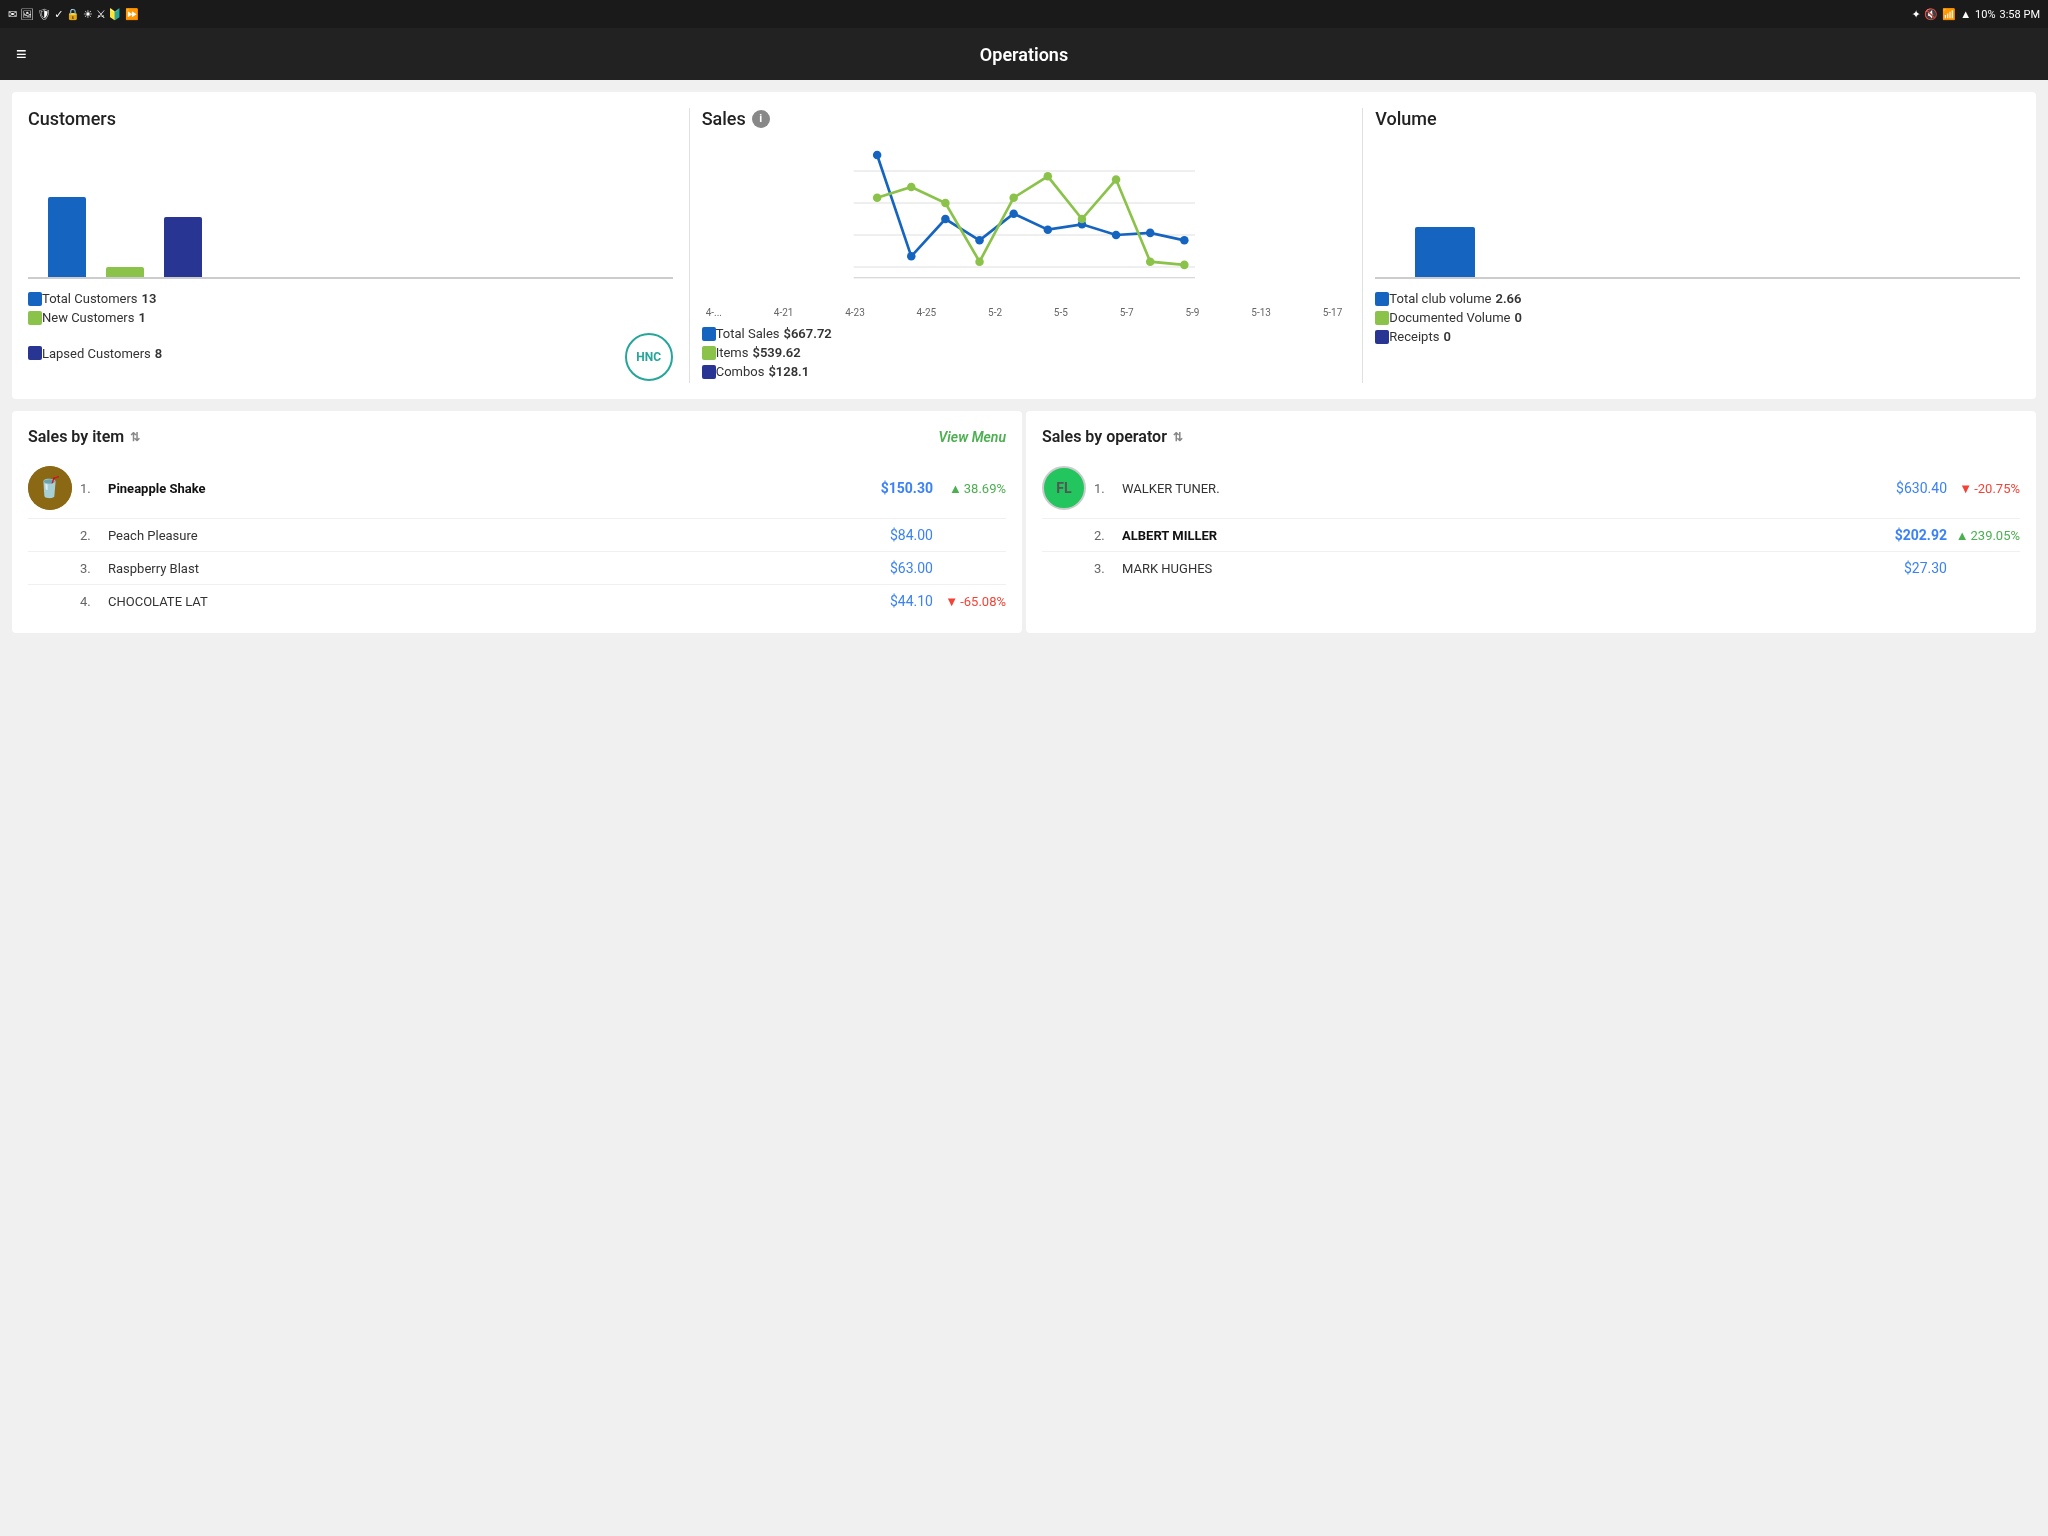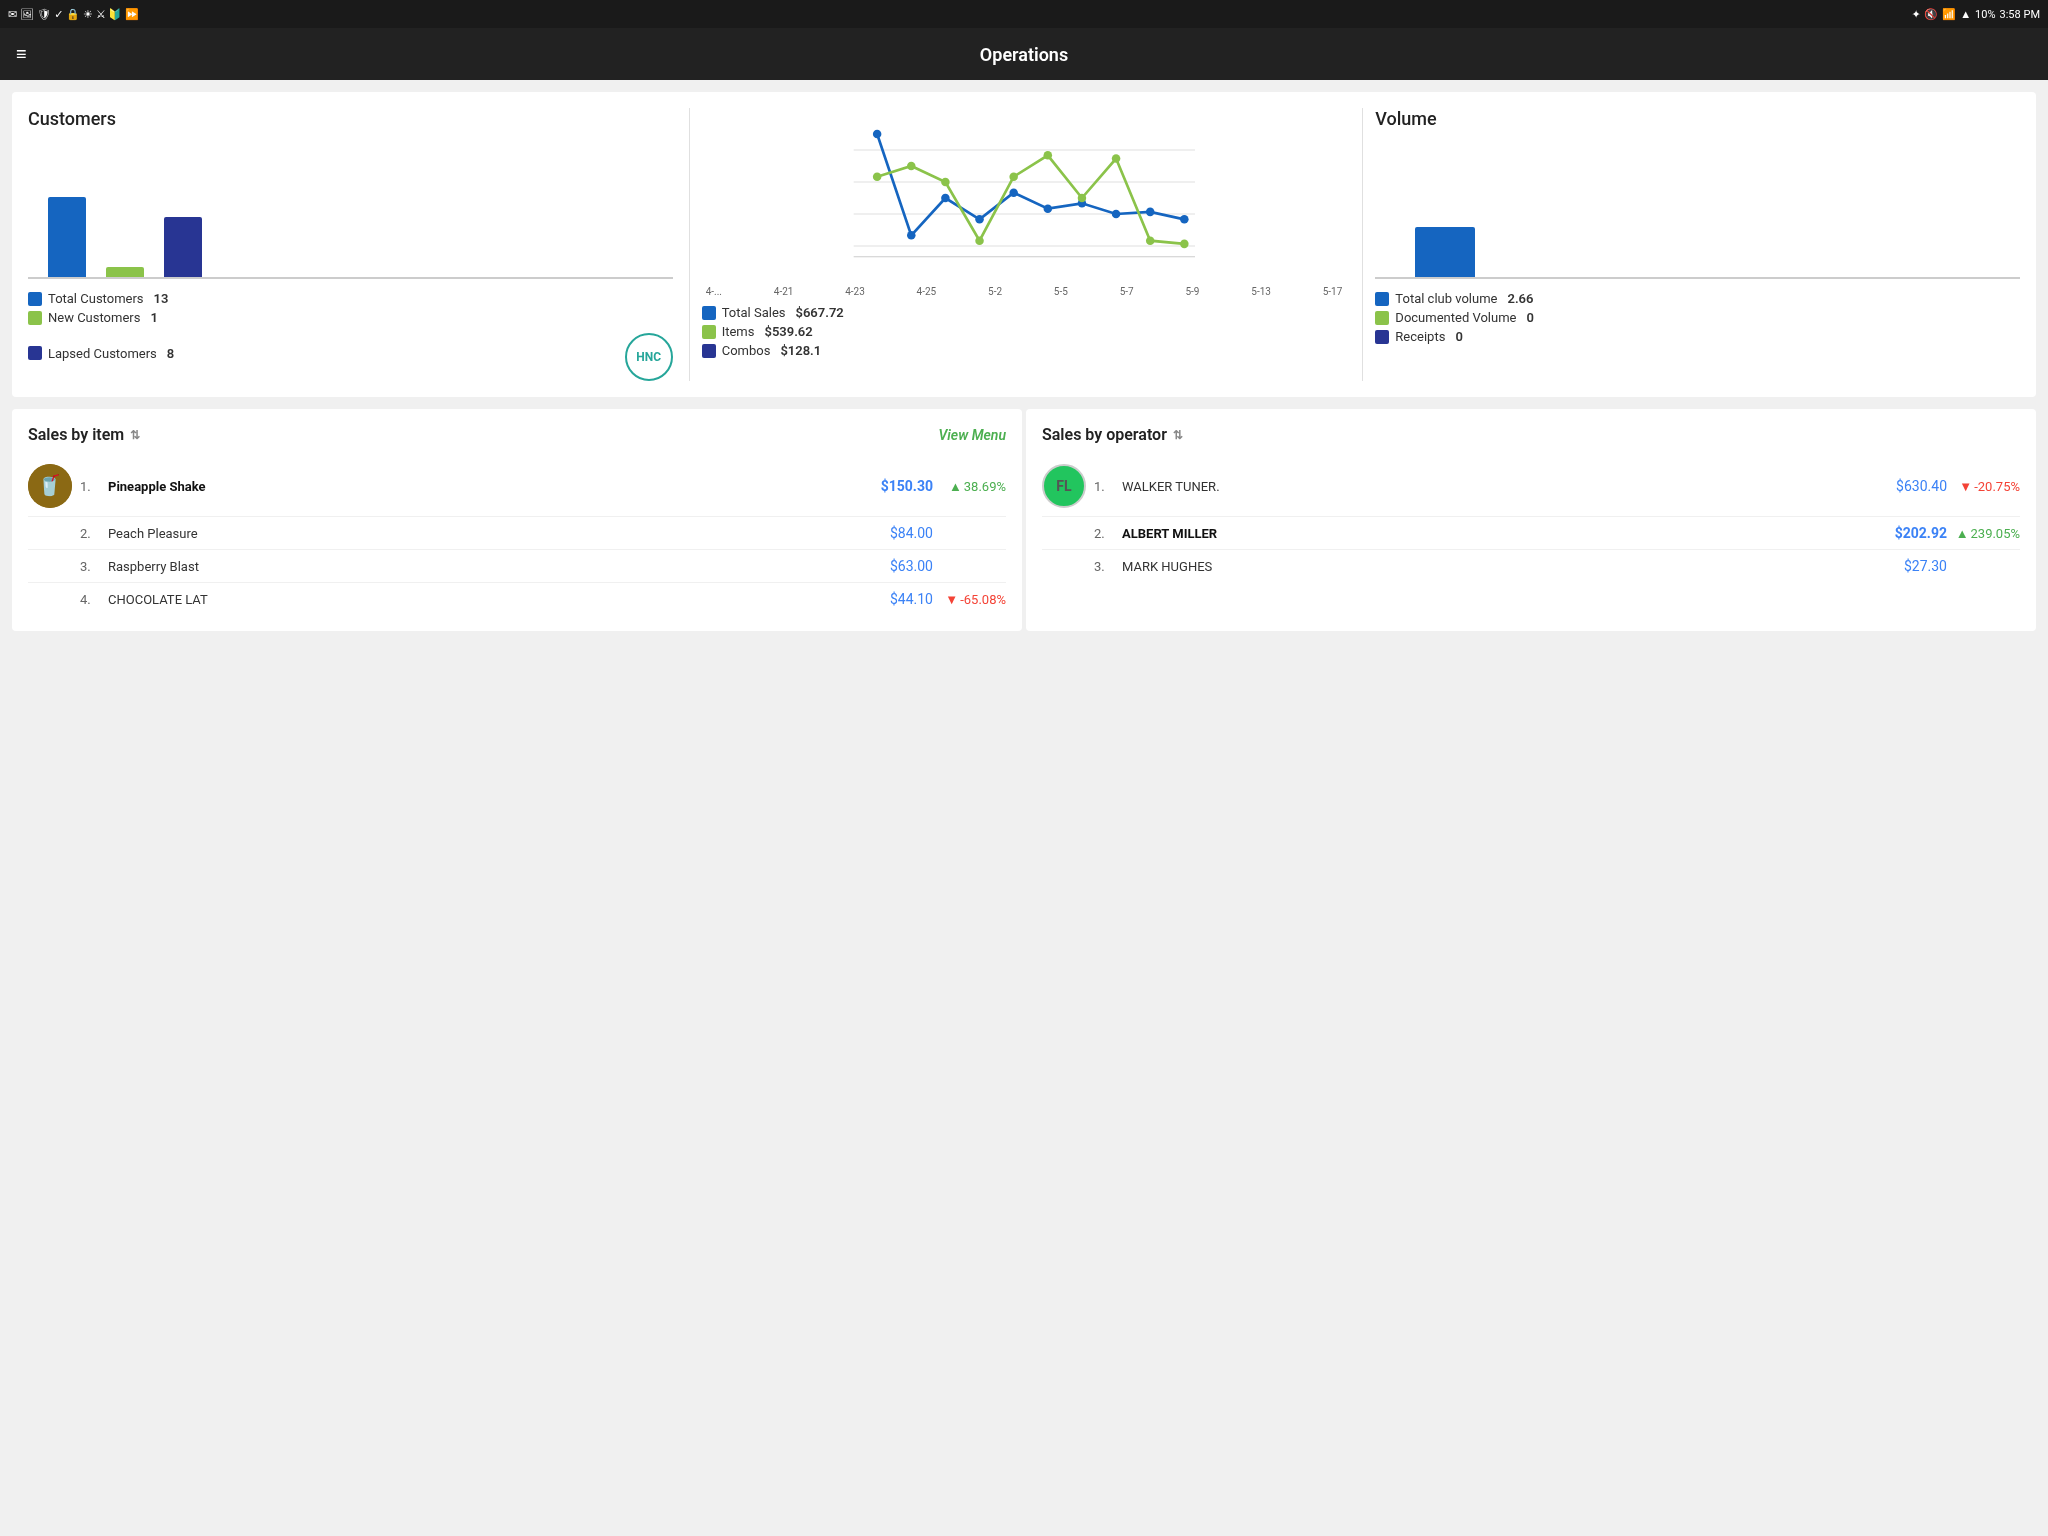--- a/index.html
+++ b/index.html
@@ -88,21 +88,20 @@
       margin-bottom: 12px;
       margin-top: 30px;
     }
     .bar { width: 38px; border-radius: 2px 2px 0 0; }
 
     
     .legend { margin-top: 10px; }
     .legend-item {
       display: flex;
       align-items: center;
-      gap: 6px;
       font-size: 13px;
       color: #333;
       margin-bottom: 4px;
     }
     .legend-color {
       width: 14px; height: 14px;
       border-radius: 2px;
       flex-shrink: 0;
     }
     .legend-value { font-weight: 600; margin-left: 4px; }
@@ -282,20 +281,24 @@
             <span class="legend-value">8</span>
           </div>
           <div class="hnc-badge">
             <span>HNC</span>
           </div>
         </div>
       </div>
     </div>
 
     <div class="card-section">
+      <div class="card-title">
+        <span>Sales</span>
+        <div class="info-icon">i</div>
+      </div>
 
       <div class="line-chart-container">
         <svg viewBox="0 0 320 150" class="line-chart">
 
           <line x1="0" y1="30" x2="320" y2="30" stroke="#e0e0e0" stroke-width="1"></line>
           <line x1="0" y1="60" x2="320" y2="60" stroke="#e0e0e0" stroke-width="1"></line>
           <line x1="0" y1="90" x2="320" y2="90" stroke="#e0e0e0" stroke-width="1"></line>
           <line x1="0" y1="120" x2="320" y2="120" stroke="#e0e0e0" stroke-width="1"></line>
 
           <polyline points="22,15 54,110 86,75 118,95 150,70 182,85 214,80 246,90 278,88 310,95" fill="none" stroke="#1565c0" stroke-width="2.5"></polyline>

